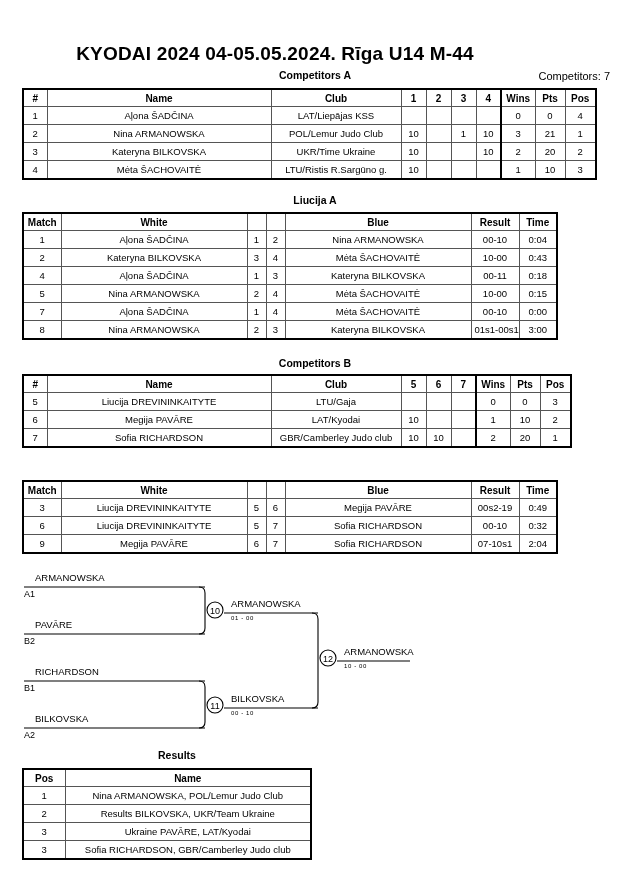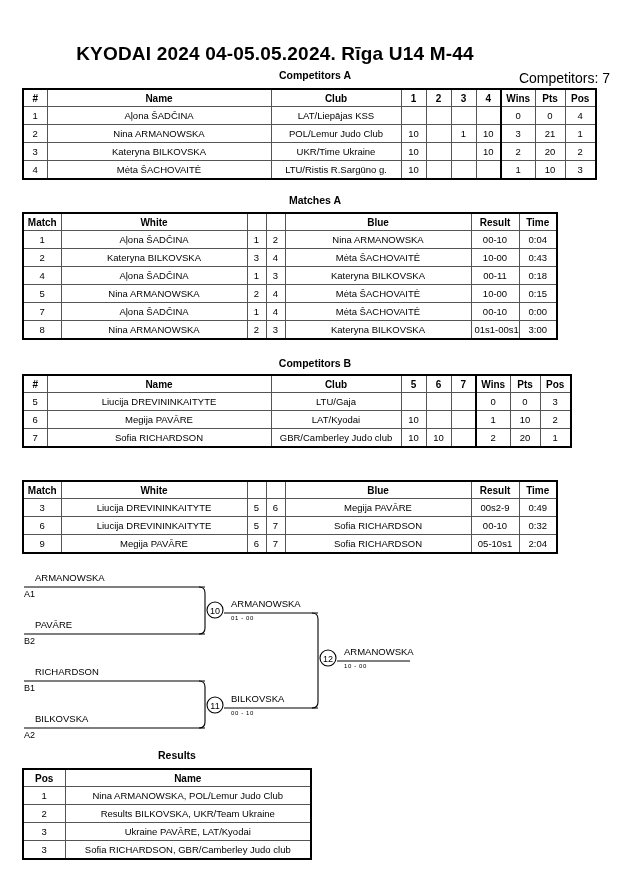--- a/index.html
+++ b/index.html
@@ -33,21 +33,21 @@
     position: absolute;
     width: 630px;
     left: 0;
     text-align: center;
     font-size: 10.5px;
     font-weight: bold;
   }
   .competitors-count {
     position: absolute;
     right: 20px;
-    font-size: 14px;
+    font-size: 11px;
     font-weight: normal;
     text-align: right;
   }
 
   
   table.grid {
     position: absolute;
     border-collapse: collapse;
     font-size: 9.5px;
     table-layout: fixed;
@@ -216,21 +216,21 @@
       <td></td>
       <td></td>
       <td></td>
       <td class="thick-left">1</td>
       <td>10</td>
       <td>3</td>
     </tr>
   </tbody>
 </table>
 
-<div class="section-heading" style="top:194px;">Matches A</div>
+<div class="section-heading" style="top:194px;">Liucija A</div>
 
 <table class="grid tbl-matches" style="top:212px;">
   <colgroup>
     <col class="m-match">
       <col class="m-white">
       <col class="m-w1">
       <col class="m-w2">
     <col class="m-blue">
       <col class="m-res">
       <col class="m-time">
@@ -391,39 +391,39 @@
       <th>Time</th>
     </tr>
   </thead>
   <tbody>
     <tr>
       <td>3</td>
       <td class="left">Liucija DREVININKAITYTE</td>
       <td>5</td>
       <td>6</td>
       <td class="left">Megija PAVĀRE</td>
-      <td>00s2-9</td>
+      <td>00s2-19</td>
       <td>0:49</td>
     </tr>
     <tr>
       <td>6</td>
       <td class="left">Liucija DREVININKAITYTE</td>
       <td>5</td>
       <td>7</td>
       <td class="left">Sofia RICHARDSON</td>
       <td>00-10</td>
       <td>0:32</td>
     </tr>
     <tr>
       <td>9</td>
       <td class="left">Megija PAVĀRE</td>
       <td>6</td>
       <td>7</td>
       <td class="left">Sofia RICHARDSON</td>
-      <td>05-10s1</td>
+      <td>07-10s1</td>
       <td>2:04</td>
     </tr>
   </tbody>
 </table>
 
 <div class="bracket">
   <svg width="630" height="180" viewBox="0 0 630 180" xmlns="http://www.w3.org/2000/svg">
 
     <text class="bk-name" x="35" y="16">ARMANOWSKA</text>
     <line class="bk-line" x1="24" y1="22" x2="205" y2="22"></line>

